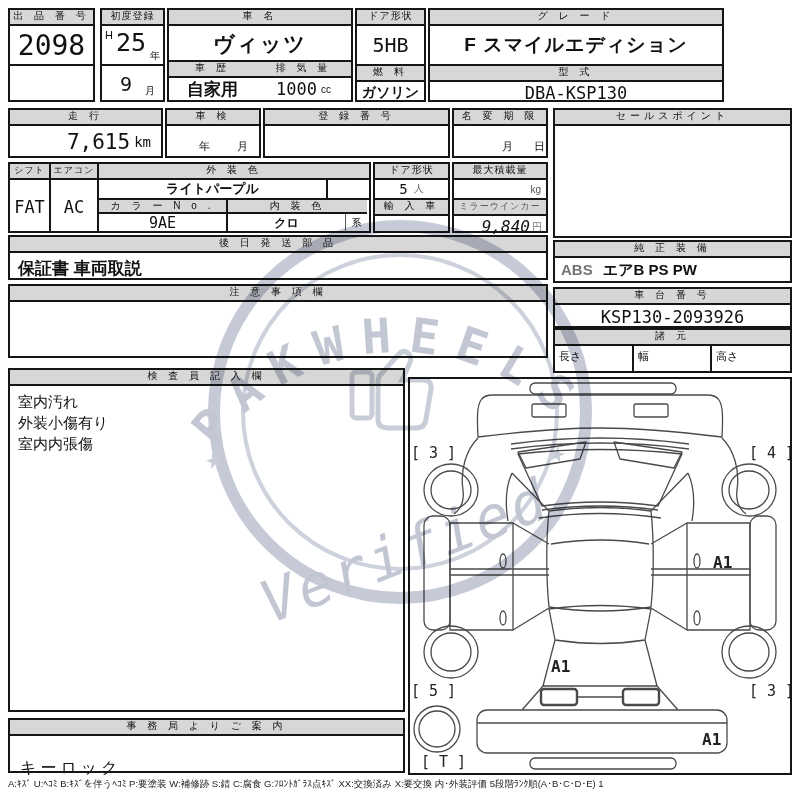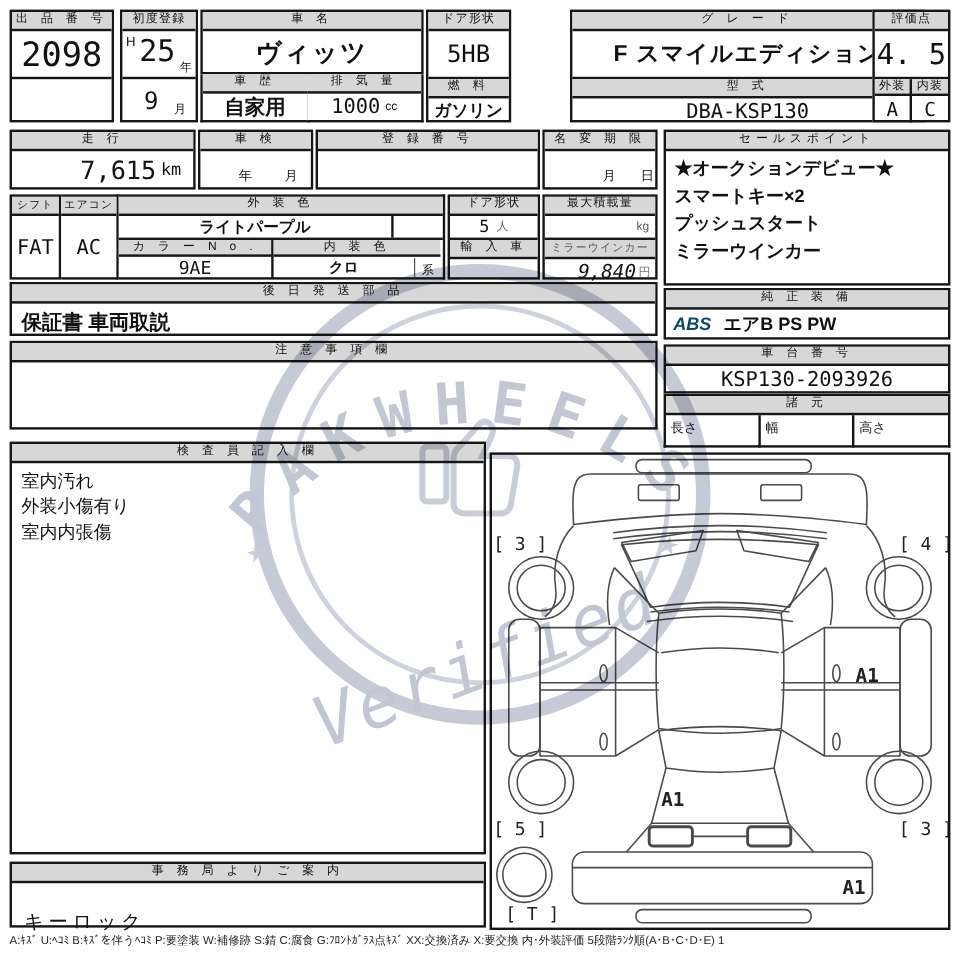--- a/index.html
+++ b/index.html
@@ -7,21 +7,21 @@
          font-family:"Liberation Sans",sans-serif;color:#111;}
   .abs{position:absolute;box-sizing:border-box;}
   .bx{border:2px solid #161616;background:#fff;}
   .hd{background:#d7d7d7;border-bottom:2px solid #161616;font-size:10px;letter-spacing:4px;
       text-align:center;height:14px;line-height:12px;overflow:hidden;white-space:nowrap;}
   .hd.noLS{letter-spacing:1px;}
   .hd.bt{border-top:2px solid #161616;}
   .ctr{display:flex;align-items:center;justify-content:center;}
   .num{font-family:"DejaVu Sans Mono",monospace;}
   .small{font-size:10px;}
-  .dim{color:#0c4a6e;font-style:italic;}
+  .dim{color:#737373;}
   .cellrow{display:flex;}
   .cellrow>div{box-sizing:border-box;}
   svg text{font-family:"DejaVu Sans Mono",monospace;}
   .wm{position:absolute;left:0;top:0;pointer-events:none;mix-blend-mode:multiply;z-index:30;}
   .lines{padding:5px 8px;font-size:15px;line-height:21px;font-weight:500;}
   .splist{padding:3px 7px;font-size:15px;line-height:23px;font-weight:600;white-space:nowrap;}
 </style>
 </head>
 <body>
 
@@ -61,39 +61,27 @@
     </div>
   </div>
 
   <div class="abs bx" style="left:355px;top:8px;width:71px;height:94px;">
     <div class="hd noLS">ドア形状</div>
     <div class="ctr num" style="height:38px;border-bottom:2px solid #161616;font-size:20px;">5HB</div>
     <div class="hd" style="border-bottom:2px solid #161616;">燃 料</div>
     <div class="ctr" style="height:22px;font-size:14px;font-weight:600;">ガソリン</div>
   </div>
 
-  <div class="abs bx" style="left:428px;top:8px;width:296px;height:94px;margin-left:47px;">
+  <div class="abs bx" style="left:428px;top:8px;width:296px;height:94px;">
     <div class="hd">グ レ ー ド</div>
     <div class="ctr" style="height:38px;border-bottom:2px solid #161616;font-size:19px;font-weight:600;letter-spacing:1px;">F スマイルエディション</div>
     <div class="hd" style="border-bottom:2px solid #161616;">型 式</div>
     <div class="ctr num" style="height:22px;font-size:17px;">DBA-KSP130</div>
   </div>
 
-  <div class="abs bx" style="left:727px;top:8px;width:65px;height:94px;">
-    <div class="hd noLS">評価点</div>
-    <div class="ctr num" style="height:38px;border-bottom:2px solid #161616;font-size:24px;">4. 5</div>
-    <div class="cellrow">
-      <div class="hd noLS" style="width:31px;border-right:2px solid #161616;border-bottom:2px solid #161616;">外装</div>
-      <div class="hd noLS" style="width:30px;border-bottom:2px solid #161616;">内装</div>
-    </div>
-    <div class="cellrow" style="height:22px;">
-      <div class="ctr num" style="width:31px;border-right:2px solid #161616;font-size:16px;">A</div>
-      <div class="ctr num" style="width:30px;font-size:16px;">C</div>
-    </div>
-  </div>
 
   <div class="abs bx" style="left:8px;top:108px;width:155px;height:50px;">
     <div class="hd">走 行</div>
     <div class="ctr" style="height:32px;justify-content:flex-end;padding-right:10px;">
       <span class="num" style="font-size:21px;">7,615</span>
       <span class="num" style="font-size:14px;margin-left:4px;">km</span>
     </div>
   </div>
   <div class="abs bx" style="left:165px;top:108px;width:96px;height:50px;">
     <div class="hd">車 検</div>
@@ -126,21 +114,21 @@
   <div class="abs bx" style="left:99px;top:162px;width:272px;height:71px;border-left:none;">
     <div class="hd">外 装 色</div>
     <div class="cellrow" style="height:18px;border-bottom:2px solid #161616;">
       <div class="ctr" style="width:229px;border-right:2px solid #161616;font-size:13px;font-weight:600;">ライトパープル</div>
       <div style="width:39px;"></div>
     </div>
     <div class="cellrow">
       <div class="hd" style="width:129px;border-right:2px solid #161616;">カ ラ ー N o .</div>
       <div class="hd" style="width:139px;">内 装 色</div>
     </div>
-    <div class="cellrow" style="height:18px;align-items:flex-end;">
+    <div class="cellrow" style="height:18px;">
       <div class="ctr num" style="width:129px;border-right:2px solid #161616;font-size:15px;">9AE</div>
       <div class="ctr" style="width:118px;border-right:1px solid #555;font-size:12px;font-weight:600;">クロ</div>
       <div class="ctr small" style="width:21px;">系</div>
     </div>
   </div>
 
   <div class="abs bx" style="left:373px;top:162px;width:77px;height:71px;">
     <div class="hd noLS">ドア形状</div>
     <div class="ctr" style="height:18px;border-bottom:2px solid #161616;">
       <span class="num" style="font-size:14px;">5</span>
@@ -181,26 +169,20 @@
 
   <div class="abs bx" style="left:8px;top:718px;width:397px;height:55px;">
     <div class="hd">事 務 局 よ り ご 案 内</div>
     <div style="padding:22px 10px;font-size:16px;letter-spacing:4px;font-weight:500;">キーロック</div>
   </div>
 
   <div class="abs" style="left:8px;top:778px;width:784px;font-size:9.5px;color:#222;white-space:nowrap;">A:ｷｽﾞ U:ﾍｺﾐ B:ｷｽﾞを伴うﾍｺﾐ P:要塗装 W:補修跡 S:錆 C:腐食 G:ﾌﾛﾝﾄｶﾞﾗｽ点ｷｽﾞ XX:交換済み X:要交換 内･外装評価 5段階ﾗﾝｸ順(A･B･C･D･E) 1</div>
 
   <div class="abs bx" style="left:553px;top:108px;width:239px;height:130px;">
     <div class="hd">セールスポイント</div>
-    <div class="splist">
-      <div>★オークションデビュー★</div>
-      <div>スマートキー×2</div>
-      <div>プッシュスタート</div>
-      <div>ミラーウインカー</div>
-    </div>
   </div>
 
   <div class="abs bx" style="left:553px;top:240px;width:239px;height:43px;">
     <div class="hd">純 正 装 備</div>
     <div style="padding:3px 6px;font-size:15px;font-weight:600;white-space:nowrap;">
       <span class="dim">ABS</span>
       <span style="margin-left:6px;">エアB PS PW</span>
     </div>
   </div>
 

